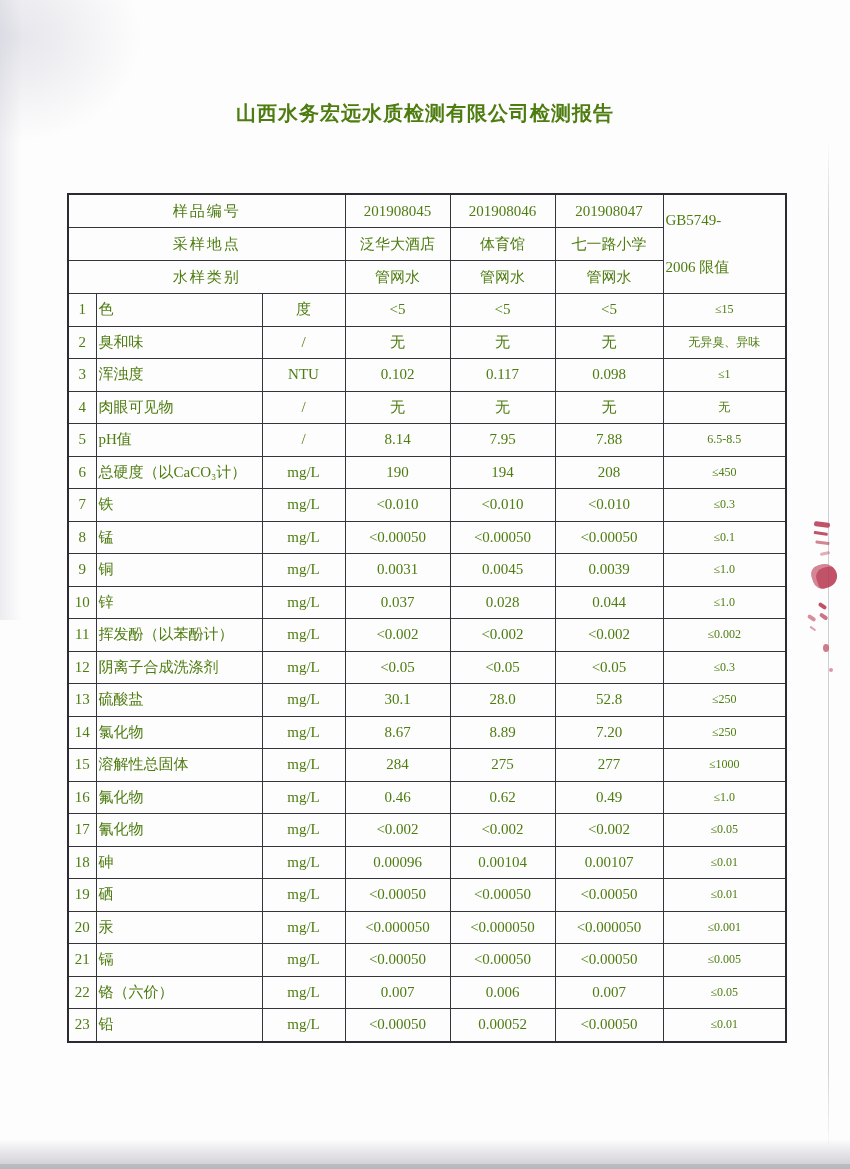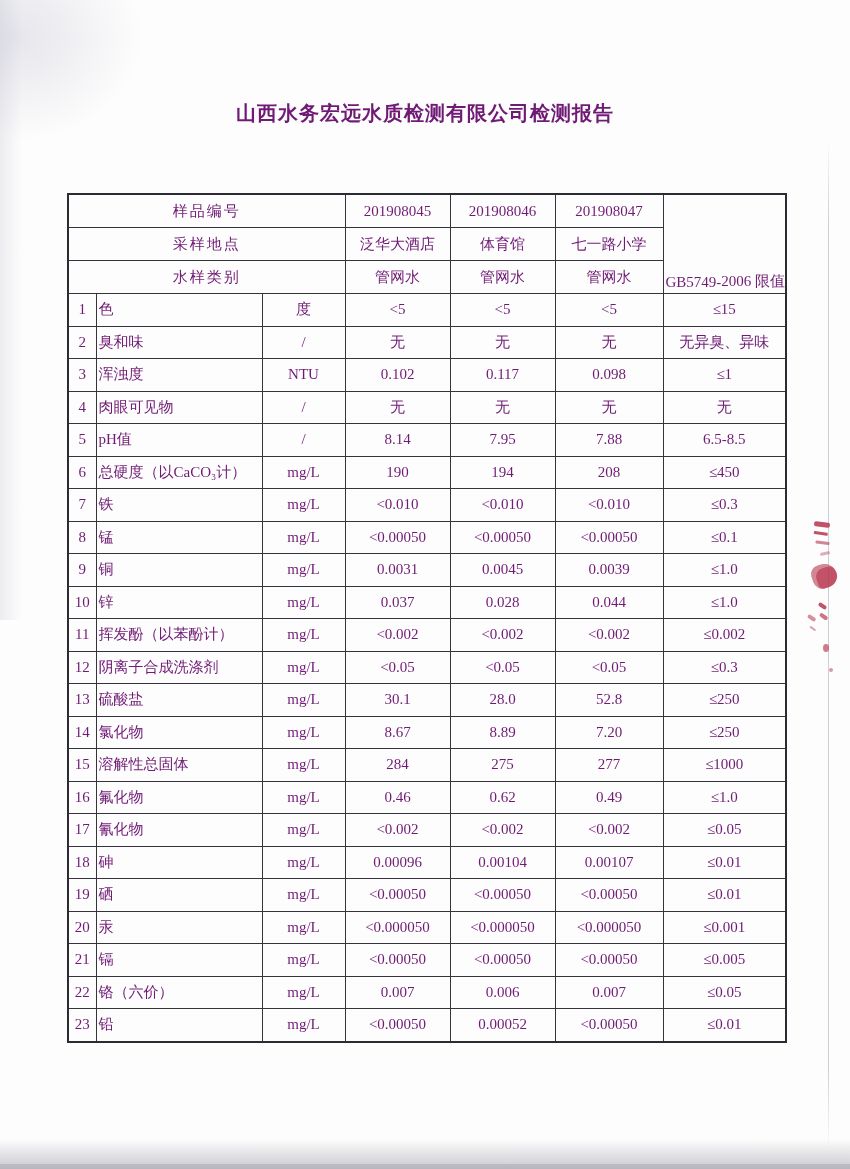--- a/index.html
+++ b/index.html
@@ -1,18 +1,18 @@
 <!DOCTYPE html>
 <html><head>
 <meta charset="utf-8">
 <style>
   html,body{margin:0;padding:0;background:#ffffff;}
   .page{
     position:relative;width:850px;height:1169px;background:#fdfdfd;overflow:hidden;
-    font-family:"Liberation Serif","DejaVu Serif",serif;color:#701a75;
+    font-family:"Liberation Serif","DejaVu Serif",serif;color:#4d7c0f;
   }
   
   .corner-shade{position:absolute;left:0;top:0;width:260px;height:230px;pointer-events:none;
     background:radial-gradient(ellipse 180px 150px at 6% 16%, rgba(168,168,190,.28), rgba(168,168,190,0) 70%);}
   .left-shade{position:absolute;left:0;top:0;width:22px;height:620px;pointer-events:none;
     background:linear-gradient(to right, rgba(170,170,190,.20), rgba(170,170,190,0));}
   .bottom-shade{position:absolute;left:0;bottom:0;width:100%;height:30px;pointer-events:none;
     background:linear-gradient(rgba(200,200,208,0), rgba(196,196,204,.9));}
   .bottom-edge{position:absolute;left:0;bottom:0;width:100%;height:5px;background:rgba(168,168,178,.55);}
   .page-edge{position:absolute;left:828px;top:140px;width:1px;height:1010px;pointer-events:none;
@@ -36,25 +36,25 @@
     font-size:15.5px;letter-spacing:.5px;}
   
   .report-table{position:absolute;left:67px;top:193px;width:718px;border-collapse:collapse;
     table-layout:fixed;font-size:15px;text-align:center;}
   .report-table th,.report-table td{border:1.5px solid #34343a;padding:0 2px;font-weight:400;
     white-space:nowrap;overflow:hidden;}
   .report-table th{height:32px;}
   .report-table td{height:31.5px;}
   .report-table{border:2px solid #2b2b31;}
   .c-name{text-align:left;padding-left:7px;}
-  .c-limit{font-size:15px;}
+  .c-limit{font-size:12px;}
   .h-label{letter-spacing:2px;}
   .limit-head{vertical-align:middle;}
-  .limit-head .lh{display:flex;flex-direction:row;justify-content:space-around;height:94px;
-    align-items:flex-end;font-size:15px;}
+  .limit-head .lh{display:flex;flex-direction:column;justify-content:space-around;height:94px;
+    align-items:flex-start;font-size:15px;}
 </style>
 </head>
 <body>
 
 <div class="page">
 
   <div class="corner-shade"></div>
   <div class="left-shade"></div>
   <div class="page-edge"></div>
 

